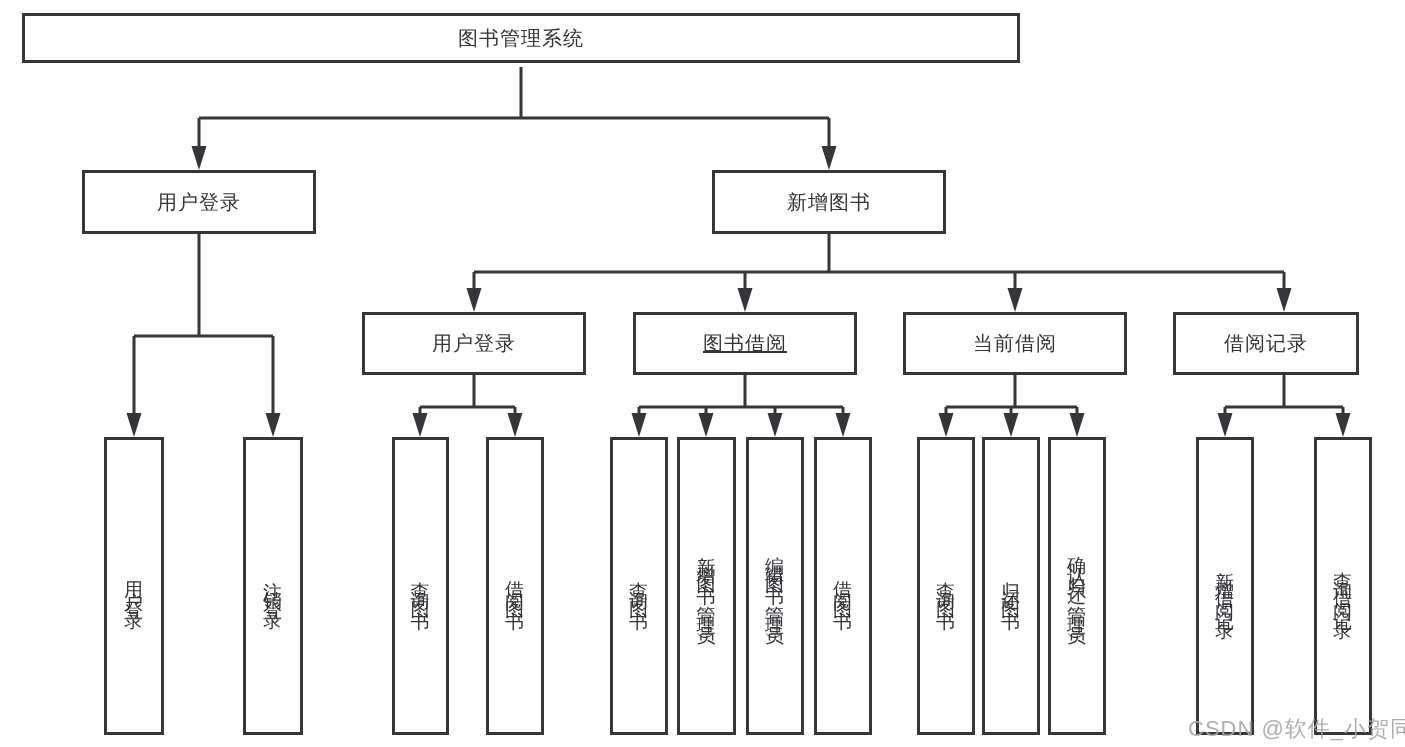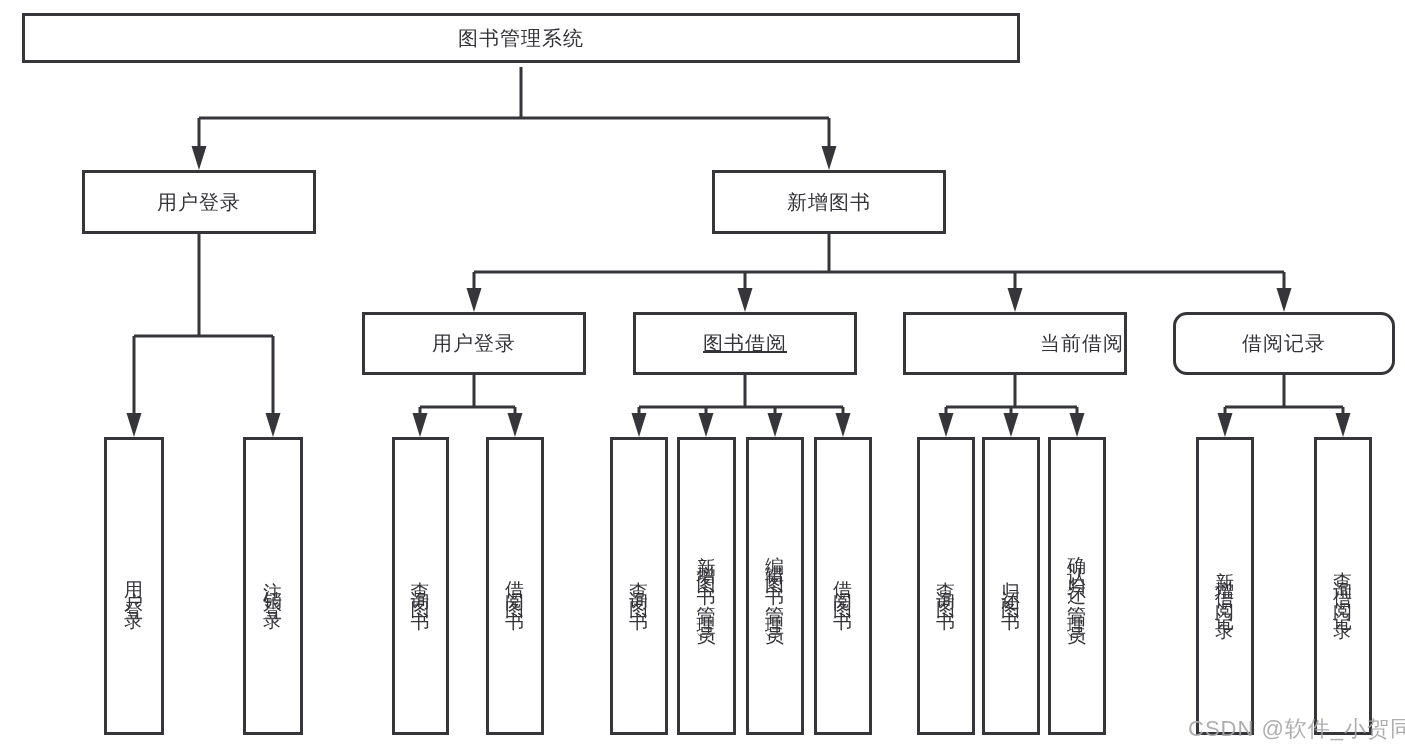--- a/index.html
+++ b/index.html
@@ -30,22 +30,22 @@
     letter-spacing: 10px;
     line-height: 1;
     white-space: nowrap;
   }
   
   .n-root           { left: 22px;   top: 13px;  width: 998px; height: 50px; }
   .n-user-login     { left: 82px;   top: 170px; width: 234px; height: 64px; }
   .n-book-mgmt      { left: 712px;  top: 170px; width: 234px; height: 64px; }
   .n-new-book       { left: 362px;  top: 312px; width: 224px; height: 63px; }
   .n-book-borrow    { left: 633px;  top: 312px; width: 224px; height: 63px; text-decoration: underline; }
-  .n-current-borrow { left: 903px;  top: 312px; width: 224px; height: 63px; justify-content: flex-end; }
-  .n-borrow-records { left: 1173px; top: 312px; width: 222px; height: 63px; border-radius: 14px; }
+  .n-current-borrow { left: 903px;  top: 312px; width: 224px; height: 63px; }
+  .n-borrow-records { left: 1173px; top: 312px; width: 186px; height: 63px; }
   .leaf { top: 437px; height: 298px; }
   .n-a1 { left: 104px;  width: 60px; }
   .n-a2 { left: 243px;  width: 60px; }
   .n-b1 { left: 392px;  width: 57px; }
   .n-b2 { left: 486px;  width: 58px; }
   .n-c1 { left: 610px;  width: 58px; }
   .n-c2 { left: 677px;  width: 59px; }
   .n-c3 { left: 746px;  width: 58px; }
   .n-c4 { left: 814px;  width: 58px; }
   .n-d1 { left: 917px;  width: 58px; }

